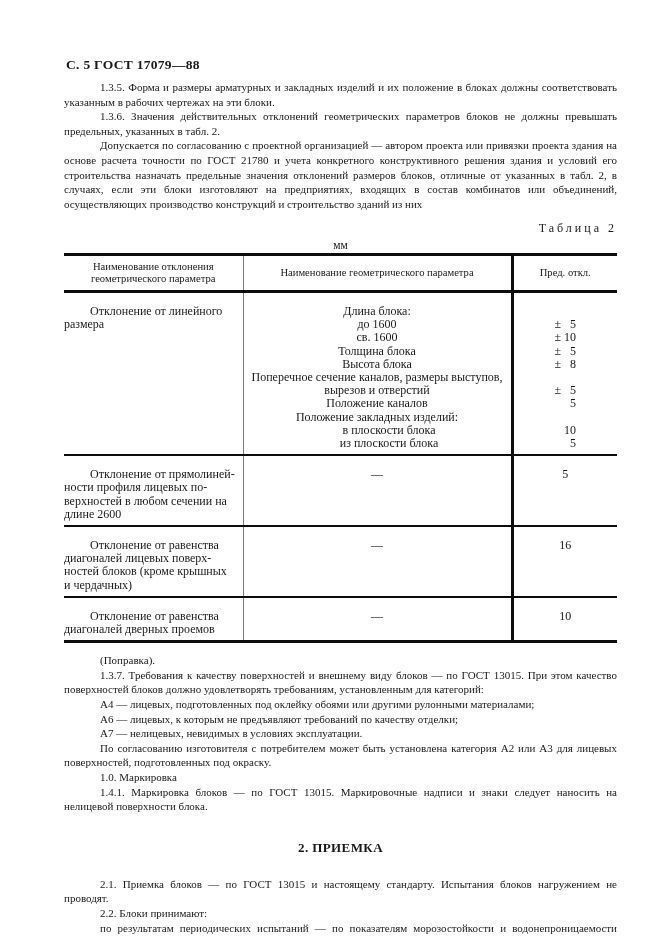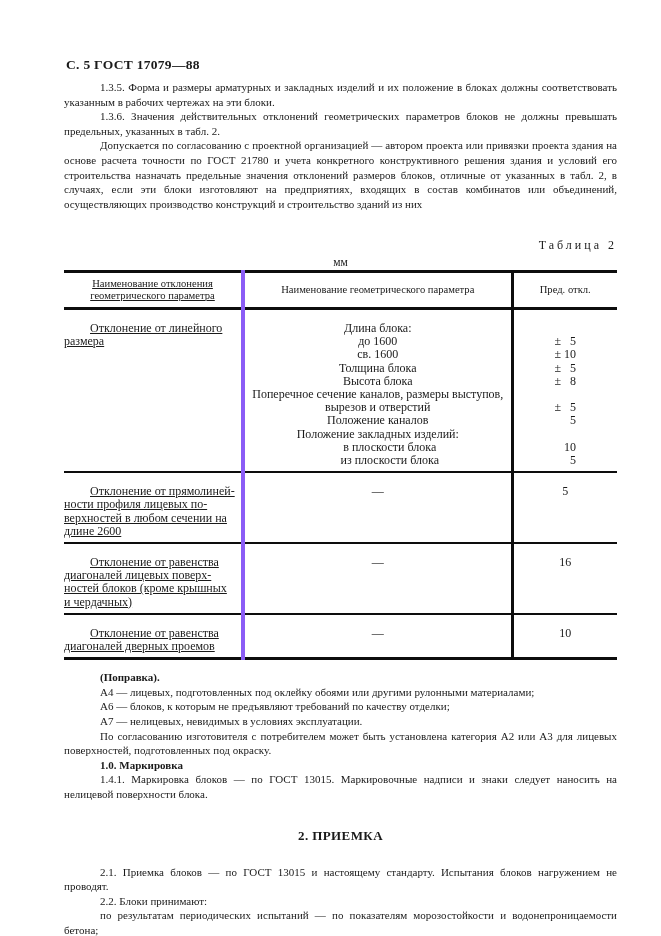--- a/index.html
+++ b/index.html
@@ -3,37 +3,37 @@
 <meta charset="utf-8">
 <style>
   html,body{margin:0;padding:0;}
   body{
     width:661px;height:936px;background:#ffffff;overflow:hidden;
     font-family:"Liberation Serif","DejaVu Serif",serif;color:#1a1a1a;
   }
   .page{padding:57px 44px 0 64px;width:553px;}
   .doc-header{font-weight:bold;font-size:13.5px;margin:0 0 7px 2px;letter-spacing:0.3px;}
   .para{margin:0;font-size:11px;line-height:14.6px;text-align:justify;text-indent:36px;}
-  .bold{font-weight:bold;}
+  .bold{font-weight:normal;}
   .plain{text-align:left;}
-  .tbl-caption{text-align:right;font-size:12px;letter-spacing:3px;margin-top:27px;}
+  .tbl-caption{text-align:right;font-size:12px;letter-spacing:3px;margin-top:10px;}
   .tbl-unit{text-align:center;font-size:11.5px;margin:3px 0 2px;}
   table.tol{
     border-collapse:collapse;table-layout:fixed;width:553px;
     border-top:3px solid #0d0d0d;border-bottom:3px solid #0d0d0d;
     font-size:12px;line-height:13.2px;
   }
   table.tol th{
     font-weight:normal;font-size:10.6px;line-height:11.8px;
     border-bottom:3px solid #0d0d0d;text-align:center;vertical-align:middle;
     padding:5px 6px;
   }
   table.tol td{vertical-align:top;padding:12px 0 4px;}
   tr.sep > td{border-bottom:2px solid #0d0d0d;}
-  .c1{border-right:4px solid #8b5cf6;text-decoration:underline;}
+  .c1{border-right:1px solid #8b5cf6;}
   .c2{border-right:3px solid #0d0d0d;margin-left:7px;}
   td.namecell{
     white-space:pre-line;text-indent:26px;
     padding-left:3px;padding-right:4px;
   }
   td.paramcell{padding-left:10px;}
   td.paramcell .pre{white-space:pre;text-align:center;}
   td.valcell{text-align:center;}
   .valblock{display:inline-block;white-space:pre;text-align:right;}
   td.dashcell{text-align:center;vertical-align:bottom;padding-bottom:3px;}
@@ -121,22 +121,23 @@
       <tr>
         <td class="c1 namecell">Отклонение от равенства
 диагоналей дверных проемов</td>
         <td class="c2 dashcell">—</td>
         <td class="botval">10</td>
       </tr>
     </tbody>
   </table>
 
   <p class="para bold plain mt10">(Поправка).</p>
+  <p class="para">1.3.7. Требования к качеству поверхностей и внешнему виду блоков — по ГОСТ 13015. При этом качество поверхностей блоков должно удовлетворять требованиям, установленным для категорий:</p>
   <p class="para plain">А4 — лицевых, подготовленных под оклейку обоями или другими рулонными материалами;</p>
-  <p class="para plain">А6 — блоков, к которым не предъявляют требований по качеству отделки;</p>
+  <p class="para plain">А6 — лицевых, к которым не предъявляют требований по качеству отделки;</p>
   <p class="para plain">А7 — нелицевых, невидимых в условиях эксплуатации.</p>
   <p class="para">По согласованию изготовителя с потребителем может быть установлена категория А2 или А3 для лицевых поверхностей, подготовленных под окраску.</p>
   <p class="para bold plain">1.0. Маркировка</p>
   <p class="para">1.4.1. Маркировка блоков — по ГОСТ 13015. Маркировочные надписи и знаки следует наносить на нелицевой поверхности блока.</p>
 
   <div class="section-heading">2. ПРИЕМКА</div>
 
   <p class="para">2.1. Приемка блоков — по ГОСТ 13015 и настоящему стандарту. Испытания блоков нагружением не проводят.</p>
   <p class="para plain">2.2. Блоки принимают:</p>
   <p class="para">по результатам периодических испытаний — по показателям морозостойкости и водонепроницаемости бетона;</p>

